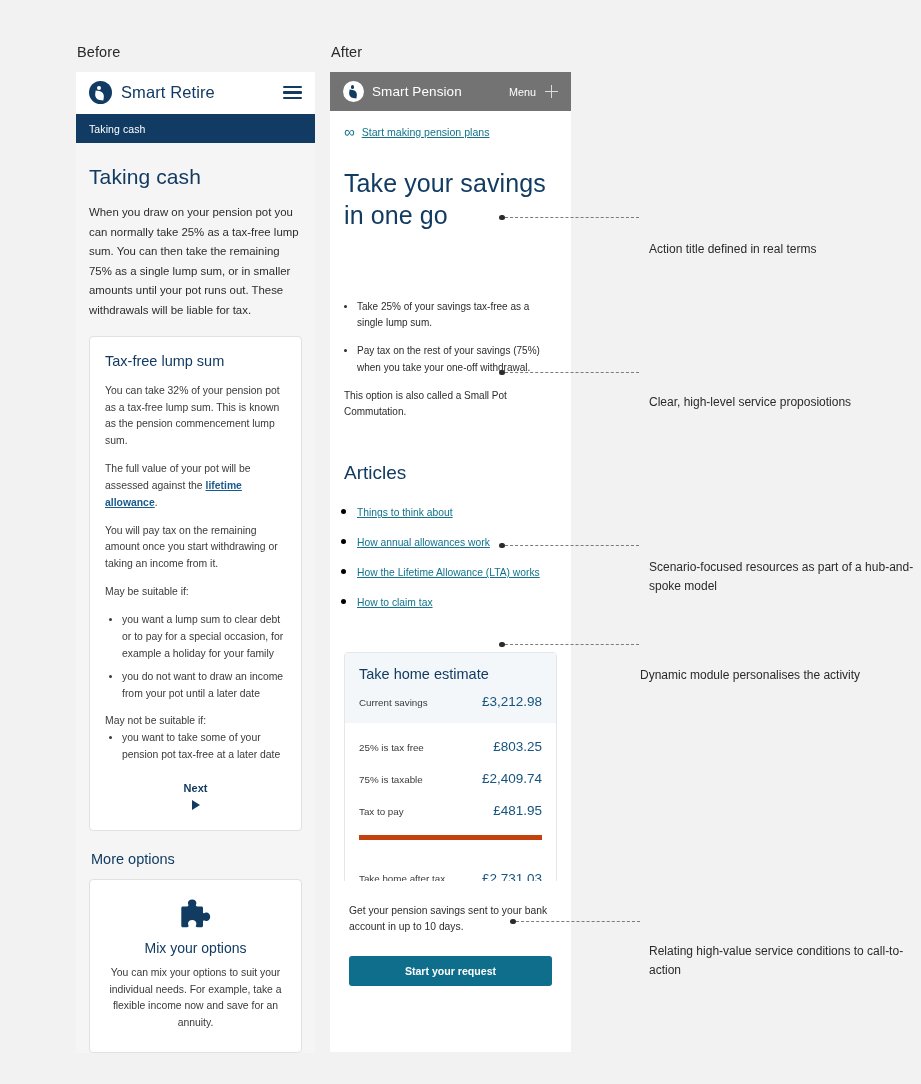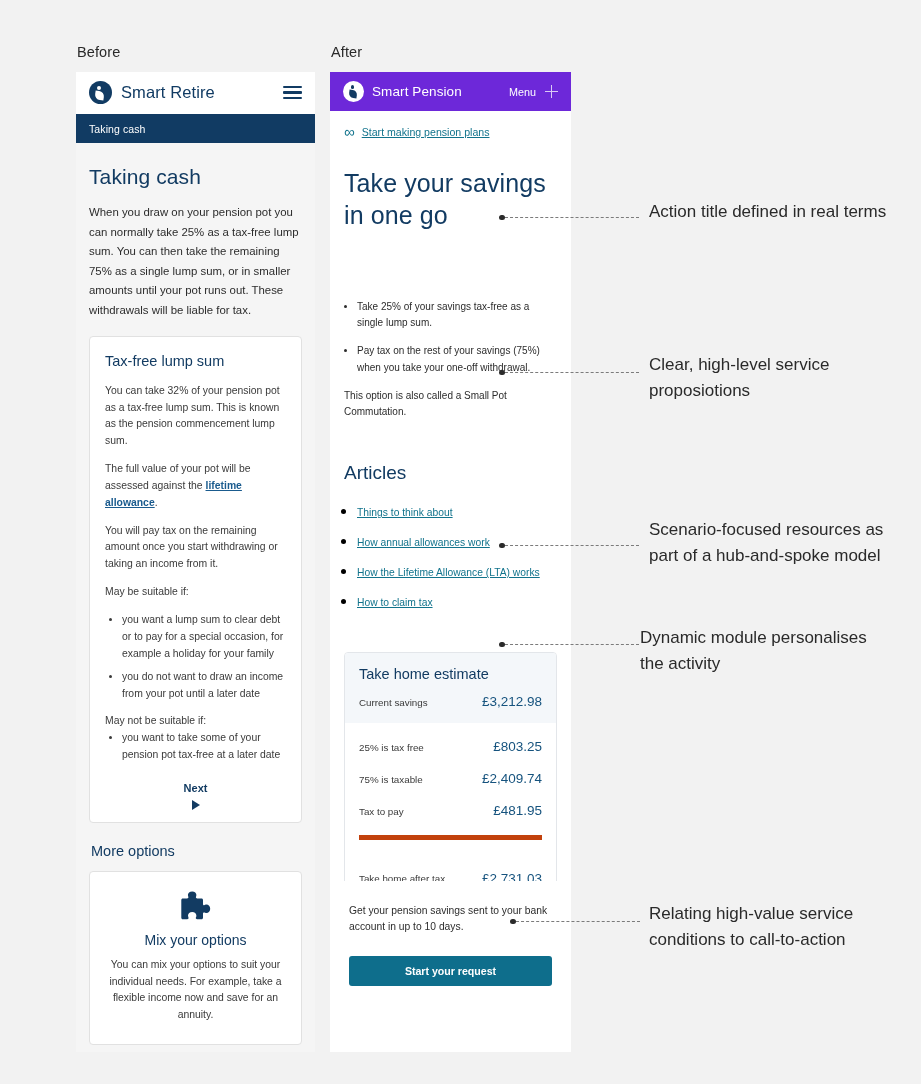--- a/index.html
+++ b/index.html
@@ -95,21 +95,21 @@
     margin: 9px 0 14px 0; letter-spacing: .1px;
   }
   .before-intro {
     font-size: 11.4px; line-height: 1.72; color: #2c2c2c; margin: 0 0 15px 0;
   }
 
   .card {
     background: #ffffff;
     border: 1px solid #e1e1e1;
     border-radius: 4px;
-    padding: 14px 15px 12px 15px;
+    padding: 14px 15px 20px 15px;
   }
   .card-h2 {
     font-size: 14.5px; color: #123b62; font-weight: 400;
     margin: 2px 0 14px 0;
   }
   .card p { font-size: 10.4px; line-height: 1.62; color: #3a3a3a; margin: 0 0 11px 0; }
   .card p:last-of-type { margin-bottom: 0; }
   .inline-link { color: #1a5b8e; text-decoration: underline; font-weight: 600; }
   .lead-line { font-size: 10.4px; color: #3a3a3a; margin: 18px 0 9px 0; }
   .bul { margin: 0 0 10px 0; padding-left: 17px; }
@@ -131,21 +131,21 @@
     margin: 20px 0 12px 2px;
   }
   .mix-card { text-align: center; padding: 18px 16px 20px 16px; }
   .puzzle { margin: 0 auto 10px auto; display: block; }
   .mix-title { font-size: 14px; color: #123b62; margin: 0 0 9px 0; font-weight: 400; }
   .mix-body { font-size: 10.2px; line-height: 1.6; color: #3a3a3a; margin: 0; }
 
   
   .after-topbar {
     height: 39px;
-    background: #6d28d9;
+    background: #737373;
     display: flex; align-items: center;
     padding: 0 13px;
   }
   .logo-mark-light {
     width: 21px; height: 21px; border-radius: 50%;
     background: #ffffff; position: relative; flex: 0 0 auto;
   }
   .logo-mark-light::before {
     content: ""; position: absolute; left: 7.5px; top: 4px;
     width: 3.6px; height: 3.6px; border-radius: 50%; background: #123b62;
@@ -217,21 +217,21 @@
   .gs-body { font-size: 10.3px; line-height: 1.6; color: #2c2c2c; margin: 0 0 20px 0; }
   .gs-btn {
     display: block; width: 100%; border: 0; border-radius: 3px;
     background: #0e6e8c; color: #ffffff;
     font-family: "Liberation Sans", sans-serif;
     font-size: 10.6px; font-weight: 600; padding: 9px 0; cursor: pointer;
     text-align: center;
   }
 
   
-  .annot { position: absolute; font-size: 17px; line-height: 1.55; color: #2a2a2a; width: 250px; }
+  .annot { position: absolute; font-size: 12px; line-height: 1.55; color: #2a2a2a; width: 250px; margin-top: 41px; }
   .connector { position: absolute; height: 1px; display: flex; align-items: center; }
   .connector .dot {
     width: 5.5px; height: 5.5px; border-radius: 50%; background: #2b2b2b; flex: 0 0 auto;
   }
   .connector .dash {
     flex: 1 1 auto; height: 0;
     border-top: 1.2px dashed #7b7b7b;
   }
 </style>
 </head>

